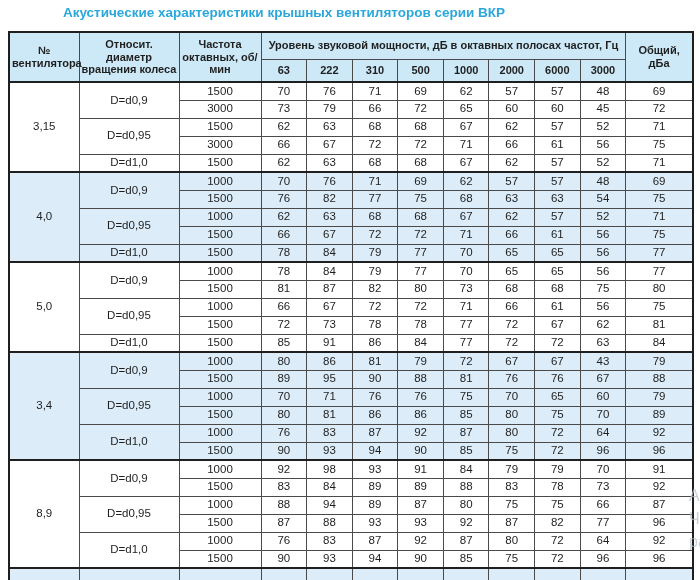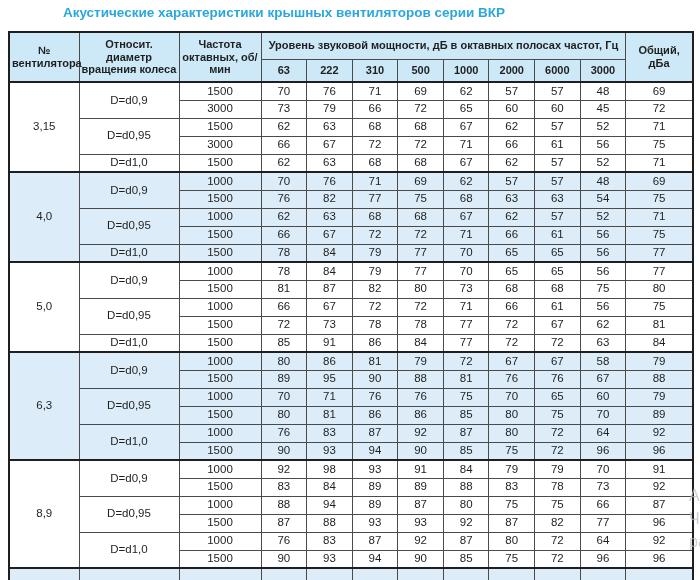--- a/index.html
+++ b/index.html
@@ -290,31 +290,31 @@
         <td>91</td>
         <td>86</td>
         <td>84</td>
         <td>77</td>
         <td>72</td>
         <td>72</td>
         <td>63</td>
         <td>84</td>
       </tr>
       <tr class="group-start shaded">
-        <td rowspan="6">6,3</td>
+        <td rowspan="6">3,4</td>
         <td rowspan="2">D=d0,9</td>
         <td>1000</td>
         <td>80</td>
         <td>86</td>
         <td>81</td>
         <td>79</td>
         <td>72</td>
         <td>67</td>
         <td>67</td>
-        <td>58</td>
+        <td>43</td>
         <td>79</td>
       </tr>
       <tr class="shaded">
         <td>1500</td>
         <td>89</td>
         <td>95</td>
         <td>90</td>
         <td>88</td>
         <td>81</td>
         <td>76</td>

